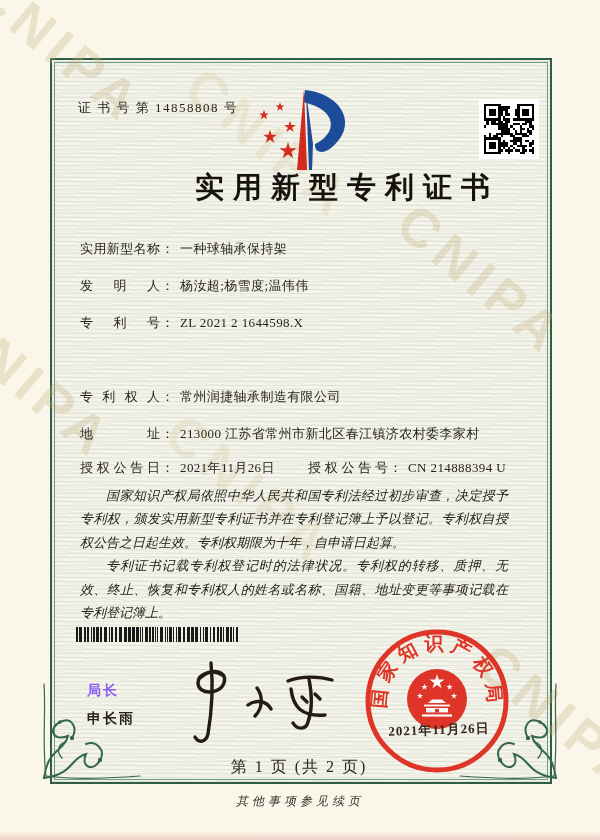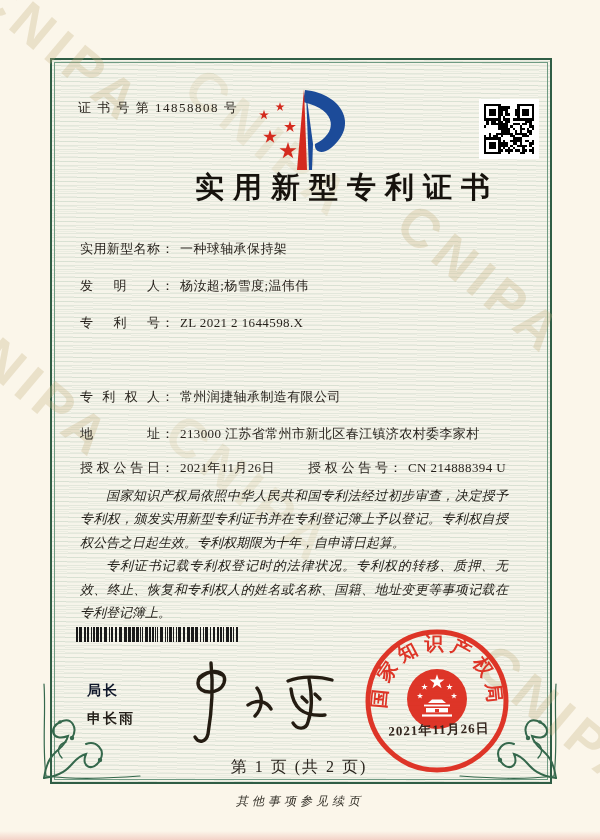--- a/index.html
+++ b/index.html
@@ -44,21 +44,21 @@
   .fcolon{display:inline-block;margin:0 6px 0 1px;}
   .fvalue{letter-spacing:0.4px;}
   .grant-right{position:absolute;left:228px;top:0;}
   .body-text{
     position:absolute;left:80px;top:484px;width:428px;
     font-size:13px;line-height:1.8;color:#23201a;font-style:italic;
     text-align:justify;
   }
   .body-text p{margin:0;text-indent:2em;}
   .barcode{position:absolute;left:76px;top:627px;}
-  .sig-title{position:absolute;left:87px;top:682px;font-size:14px;font-weight:600;color:#0f172a;letter-spacing:2px;}
+  .sig-title{position:absolute;left:87px;top:682px;font-size:14px;font-weight:600;color:#8b5cf6;letter-spacing:2px;}
   .sig-name{position:absolute;left:87px;top:710px;font-size:14px;font-weight:600;color:#241f19;letter-spacing:2px;}
   .signature{position:absolute;left:178px;top:658px;}
   .seal{position:absolute;left:362px;top:626px;opacity:0.94;}
   .seal-date{
     position:absolute;left:356px;top:721px;width:166px;text-align:center;
     font-size:13px;color:#32241c;letter-spacing:1px;transform:rotate(-2deg);font-weight:600;
   }
   .page-info{
     position:absolute;left:50px;top:757px;width:498px;text-align:center;
     font-size:16px;color:#2a251e;letter-spacing:2px;

